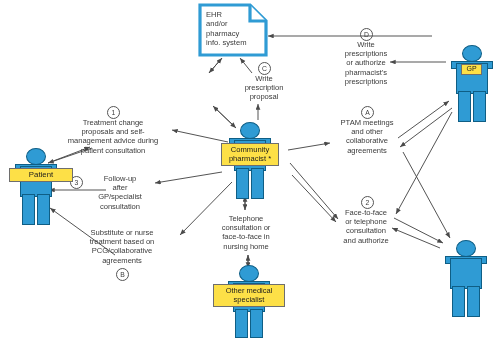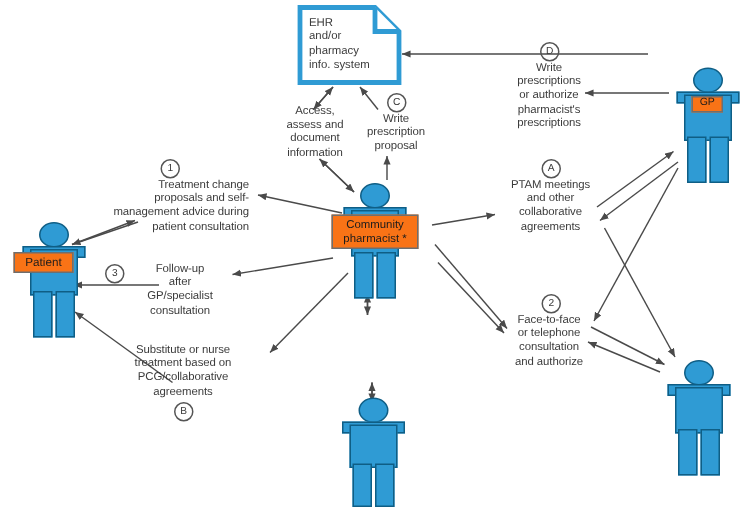--- a/index.html
+++ b/index.html
@@ -61,21 +61,21 @@
     background: var(--fill);
     border: 1px solid #0f5e85;
   }
   .person .leg {
     position: absolute;
     background: var(--fill);
     border: 1px solid #0f5e85;
   }
   .nametag {
     position: absolute;
-    background: #f97316;
+    background: #fde047;
     border: 1px solid #6e6e6e;
     color: #1c1c1c;
     text-align: center;
     white-space: pre-line;
     z-index: 6;
   }
   
   .doc {
     position: absolute;
     background: #ffffff;
@@ -177,21 +177,21 @@
   <div class="nametag" style="left:221px; top:143px; width:56px; font-size:7.6px; line-height:9.4px; padding:1px 0;">Community
 pharmacist *</div>
 
   <div class="person" style="left:12px; top:148px; width:46px; height:76px; --fill:#2f9bd4;">
     <div class="head" style="left:14px; top:0px; width:18px; height:15px;"></div>
     <div class="arm" style="left:3px; top:16px; width:40px; height:6px;"></div>
     <div class="body" style="left:8px; top:18px; width:30px; height:29px;"></div>
     <div class="leg" style="left:10px; top:46px; width:11px; height:29px;"></div>
     <div class="leg" style="left:25px; top:46px; width:11px; height:29px;"></div>
   </div>
-  <div class="nametag" style="left:9px; top:168px; width:38px; font-size:7.8px; line-height:10px; padding:1px 0;">Patient</div>
+  <div class="nametag" style="left:9px; top:168px; width:38px; font-size:7.8px; line-height:10px; padding:1px 12px;">Patient</div>
 
   <div class="person" style="left:448px; top:45px; width:46px; height:76px; --fill:#2f9bd4;">
     <div class="head" style="left:14px; top:0px; width:18px; height:15px;"></div>
     <div class="arm" style="left:3px; top:16px; width:40px; height:6px;"></div>
     <div class="body" style="left:8px; top:18px; width:30px; height:29px;"></div>
     <div class="leg" style="left:10px; top:46px; width:11px; height:29px;"></div>
     <div class="leg" style="left:25px; top:46px; width:11px; height:29px;"></div>
   </div>
   <div class="nametag" style="left:461px; top:64px; width:19px; font-size:7px; line-height:8.5px; padding:0;">GP</div>
 
@@ -203,56 +203,58 @@
     <div class="leg" style="left:25px; top:46px; width:11px; height:29px;"></div>
   </div>
 
   <div class="person" style="left:225px; top:265px; width:46px; height:72px; --fill:#2f9bd4;">
     <div class="head" style="left:14px; top:0px; width:18px; height:15px;"></div>
     <div class="arm" style="left:3px; top:16px; width:40px; height:6px;"></div>
     <div class="body" style="left:8px; top:18px; width:30px; height:27px;"></div>
     <div class="leg" style="left:10px; top:44px; width:11px; height:27px;"></div>
     <div class="leg" style="left:25px; top:44px; width:11px; height:27px;"></div>
   </div>
-
-  <div class="lbl" style="left:178px; top:69px; width:64px;">Access,
-assess and
-document
-information</div>
+  <div class="nametag" style="left:213px; top:284px; width:70px; font-size:7.5px; line-height:9.3px; padding:1px 0;">Other medical
+specialist</div>
+
 
   <div class="badge" style="left:258px; top:62px;">C</div>
   <div class="lbl" style="left:235px; top:74px; width:58px;">Write
 prescription
 proposal</div>
 
   <div class="badge" style="left:360px; top:28px;">D</div>
   <div class="lbl" style="left:331px; top:40px; width:70px;">Write
 prescriptions
 or authorize
 pharmacist's
 prescriptions</div>
 
   <div class="badge" style="left:107px; top:106px;">1</div>
-  <div class="lbl" style="left:60px; top:118px; width:106px;text-align:right;">Treatment change
+  <div class="lbl" style="left:60px; top:118px; width:106px;">Treatment change
 proposals and self-
 management advice during
 patient consultation</div>
 
   <div class="badge" style="left:70px; top:176px;">3</div>
   <div class="lbl" style="left:86px; top:174px; width:68px;text-align:center;">Follow-up
 after
 GP/specialist
 consultation</div>
 
   <div class="lbl" style="left:72px; top:228px; width:100px;">Substitute or nurse
 treatment based on
 PCG/collaborative
 agreements</div>
   <div class="badge" style="left:116px; top:268px;">B</div>
 
+  <div class="lbl" style="left:212px; top:214px; width:68px;">Telephone
+consultation or
+face-to-face in
+nursing home</div>
 
   <div class="badge" style="left:361px; top:106px;">A</div>
   <div class="lbl" style="left:332px; top:118px; width:70px;">PTAM meetings
 and other
 collaborative
 agreements</div>
 
   <div class="badge" style="left:361px; top:196px;">2</div>
   <div class="lbl" style="left:335px; top:208px; width:62px;">Face-to-face
 or telephone

